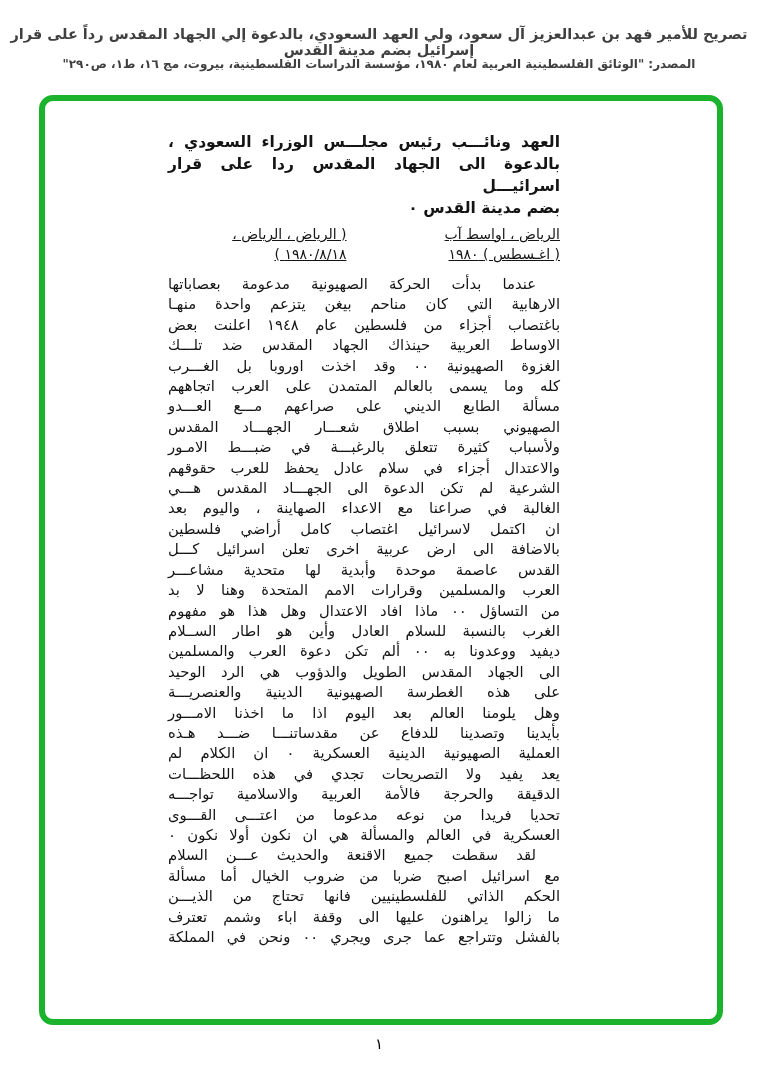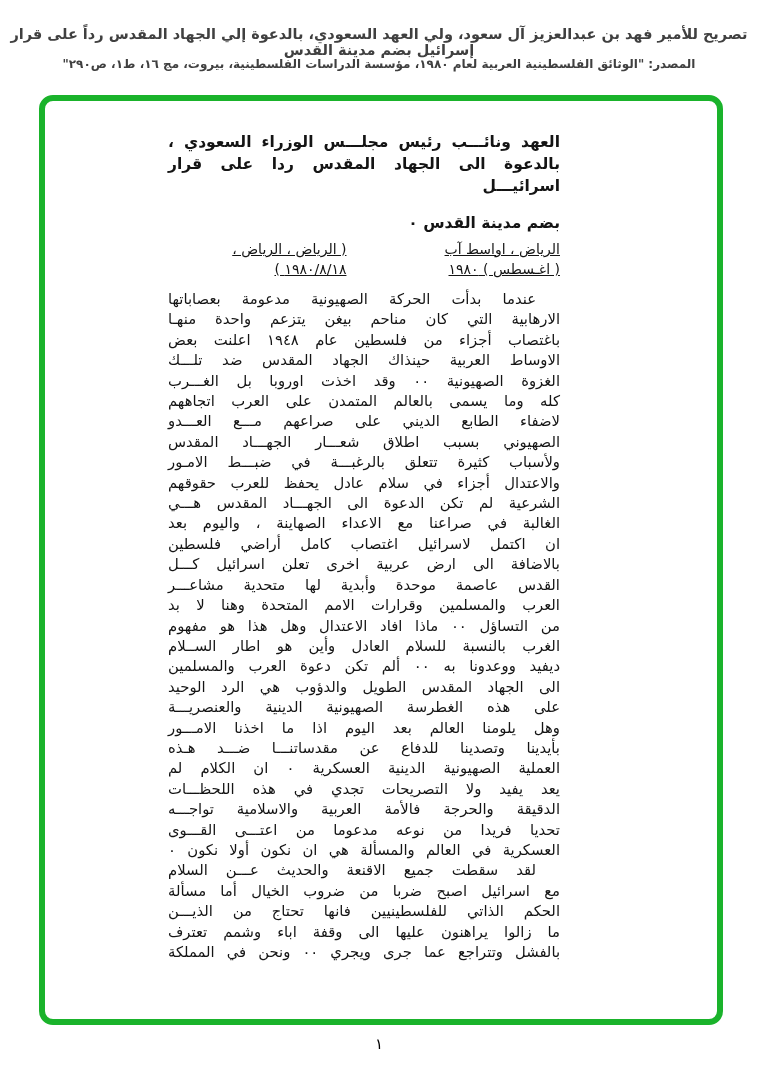--- a/index.html
+++ b/index.html
@@ -24,21 +24,21 @@
   .doc{
     position:absolute;left:168px;top:131px;width:392px;direction:rtl;
     color:#141414;
   }
   .title-block{font-weight:bold;font-size:15.5px;}
   .title-block .line{
     line-height:22px;text-align:justify;text-align-last:justify;
     white-space:nowrap;
   }
   .title-block .line{white-space:normal;}
-  .title-block .line:last-child{text-align-last:right;margin-top:15px;}
+  .title-block .line:last-child{text-align-last:right;}
   .dateline{
     display:flex;justify-content:space-between;direction:rtl;
     margin-top:5px;font-size:14px;
   }
   .dateline .col{line-height:20px;text-decoration:underline;}
   .dateline .col-right{width:48%;text-align:right;}
   .dateline .col-left{width:44%;text-align:right;padding-left:6px;}
   .dateline .line{text-align-last:right;}
   .body-block{margin-top:10px;font-size:14.8px;}
   .para .line{
@@ -80,21 +80,21 @@
   </div>
 
   <div class="body-block">
     <div class="para">
         <div class="line">عندما بدأت الحركة الصهيونية مدعومة بعصاباتها</div>
         <div class="line">الارهابية التي كان مناحم بيغن يتزعم واحدة منهـا</div>
         <div class="line">باغتصاب أجزاء من فلسطين عام ١٩٤٨ اعلنت بعض</div>
         <div class="line">الاوساط العربية حينذاك الجهاد المقدس ضد تلـــك</div>
         <div class="line">الغزوة الصهيونية ٠٠ وقد اخذت اوروبا بل الغـــرب</div>
         <div class="line">كله وما يسمى بالعالم المتمدن على العرب اتجاههم</div>
-        <div class="line">لاضفاء الطابع الديني على صراعهم مـــع العـــدو</div>
+        <div class="line">مسألة الطابع الديني على صراعهم مـــع العـــدو</div>
         <div class="line">الصهيوني بسبب اطلاق شعـــار الجهـــاد المقدس</div>
         <div class="line">ولأسباب كثيرة تتعلق بالرغبـــة في ضبـــط الامـور</div>
         <div class="line">والاعتدال أجزاء في سلام عادل يحفظ للعرب حقوقهم</div>
         <div class="line">الشرعية لم تكن الدعوة الى الجهـــاد المقدس هـــي</div>
         <div class="line">الغالبة في صراعنا مع الاعداء الصهاينة ، واليوم بعد</div>
         <div class="line">ان اكتمل لاسرائيل اغتصاب كامل أراضي فلسطين</div>
         <div class="line">بالاضافة الى ارض عربية اخرى تعلن اسرائيل كـــل</div>
         <div class="line">القدس عاصمة موحدة وأبدية لها متحدية مشاعـــر</div>
         <div class="line">العرب والمسلمين وقرارات الامم المتحدة وهنا لا بد</div>
         <div class="line">من التساؤل ٠٠ ماذا افاد الاعتدال وهل هذا هو مفهوم</div>

